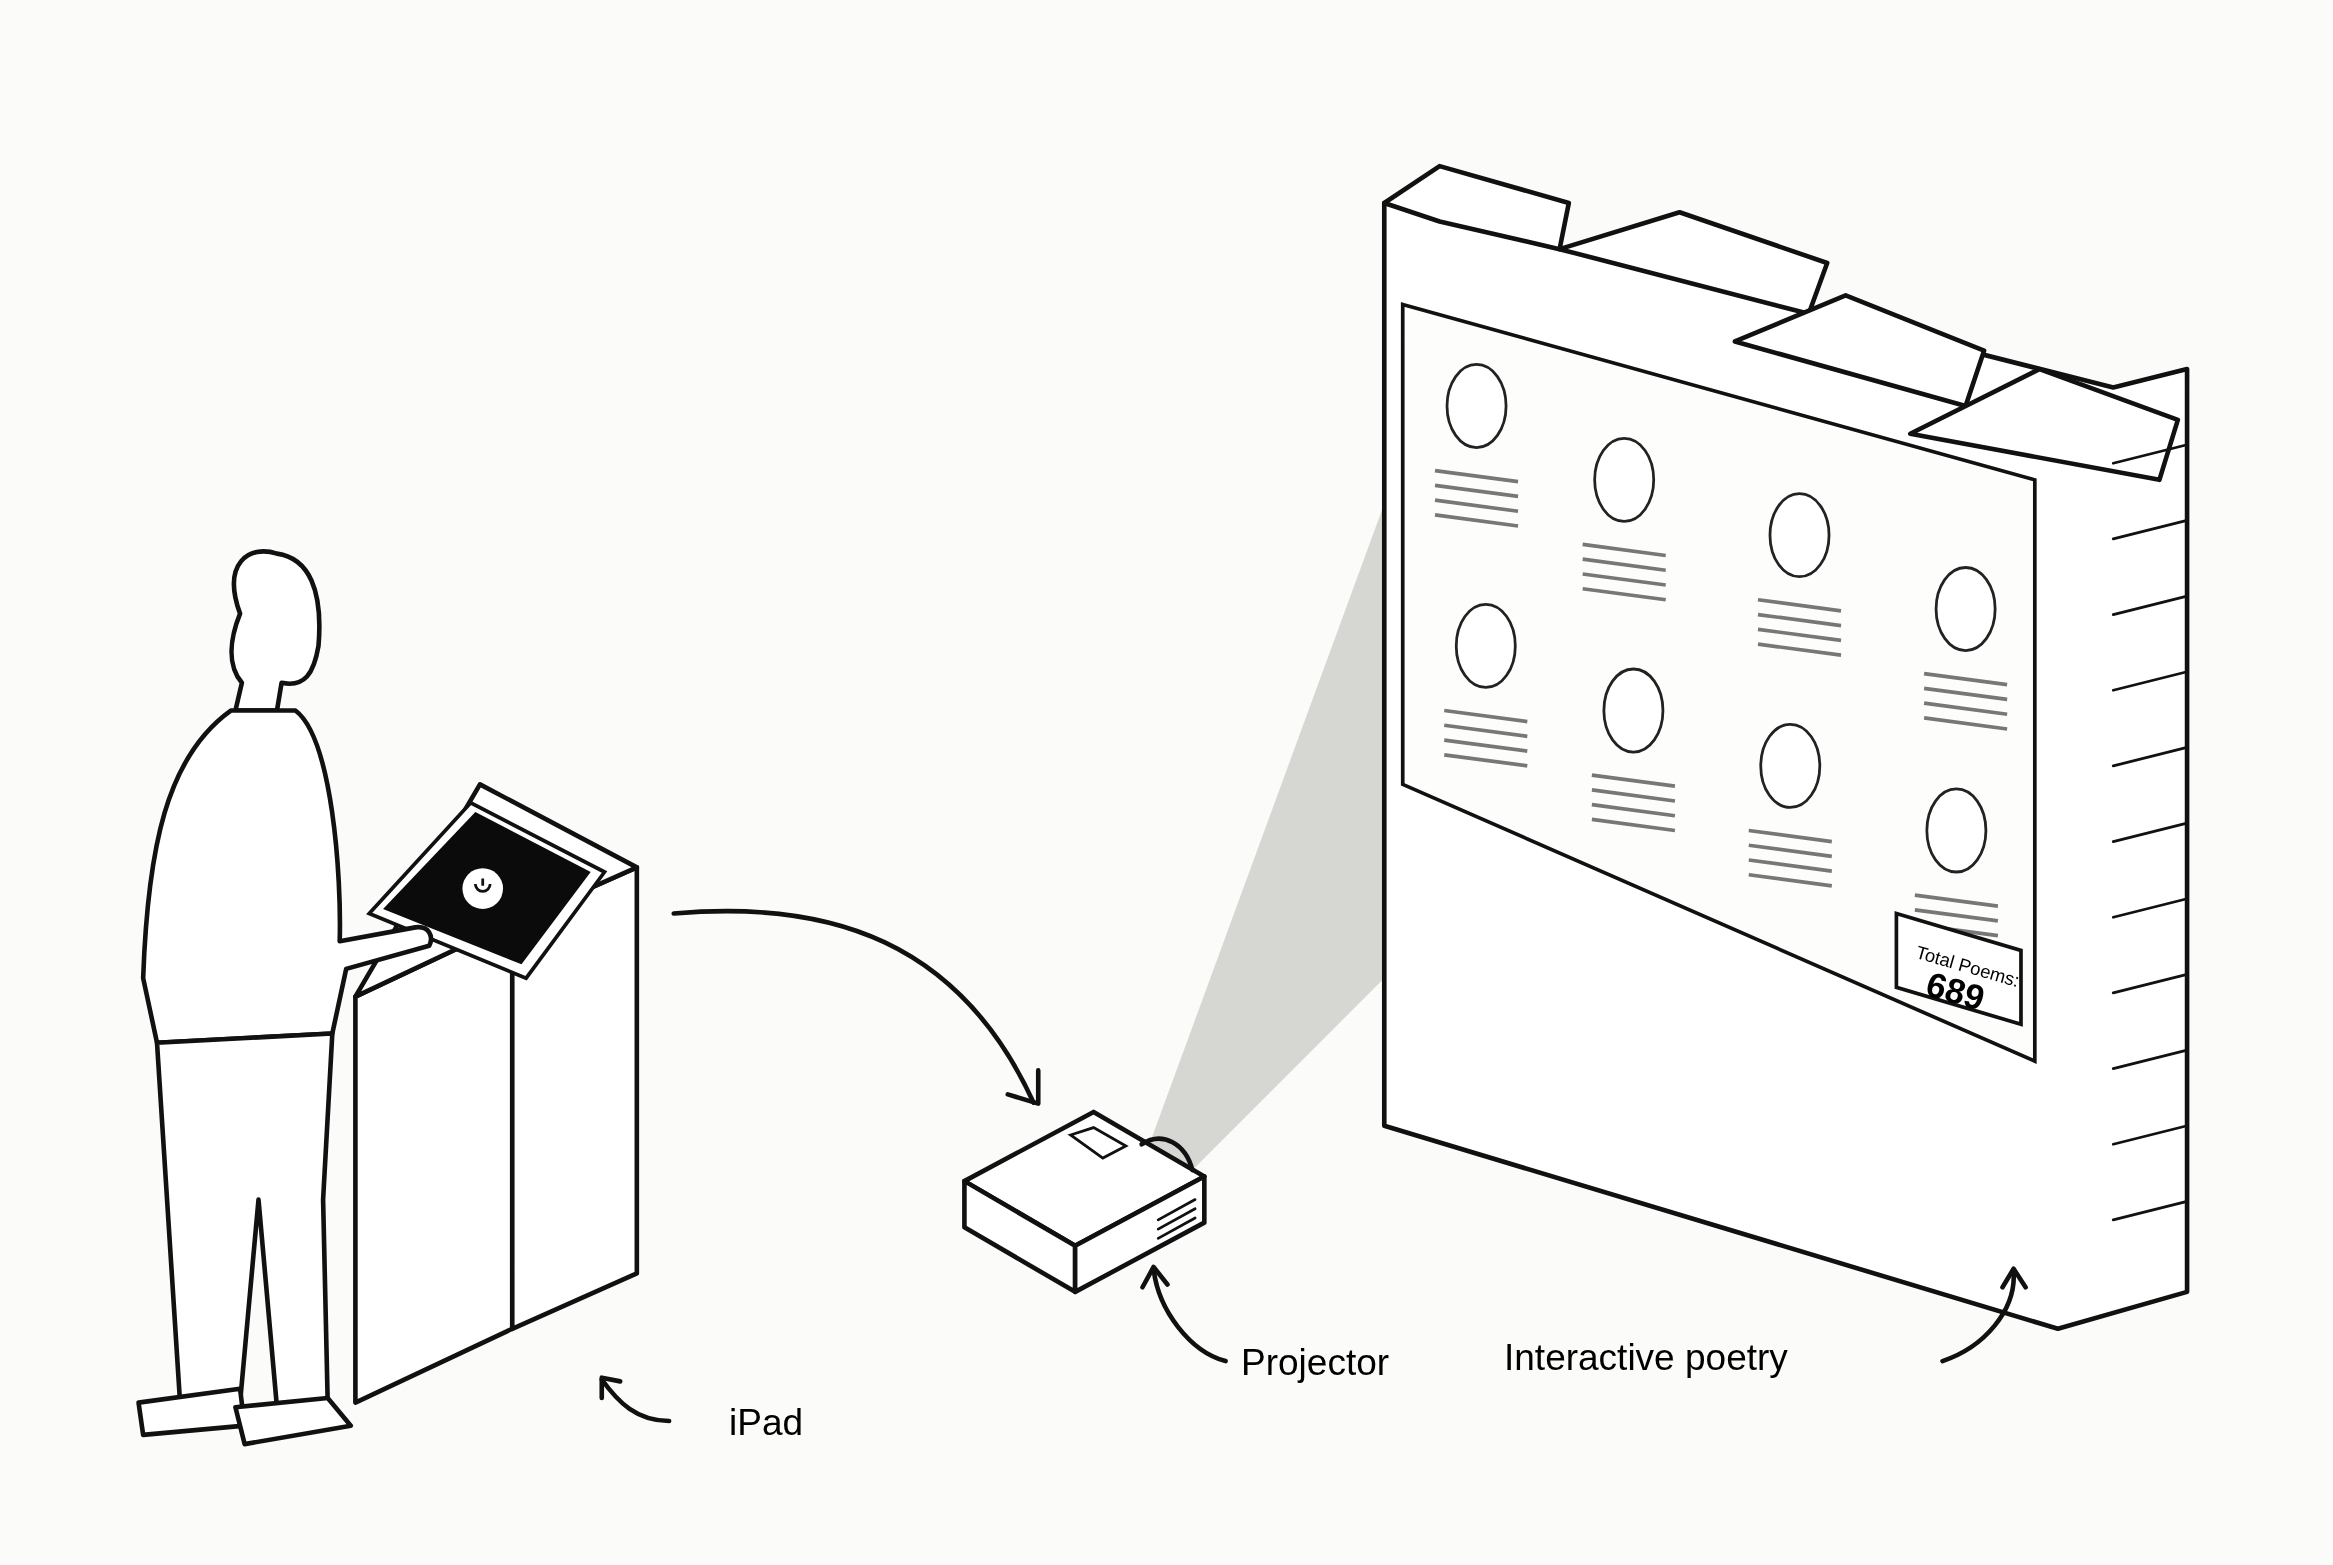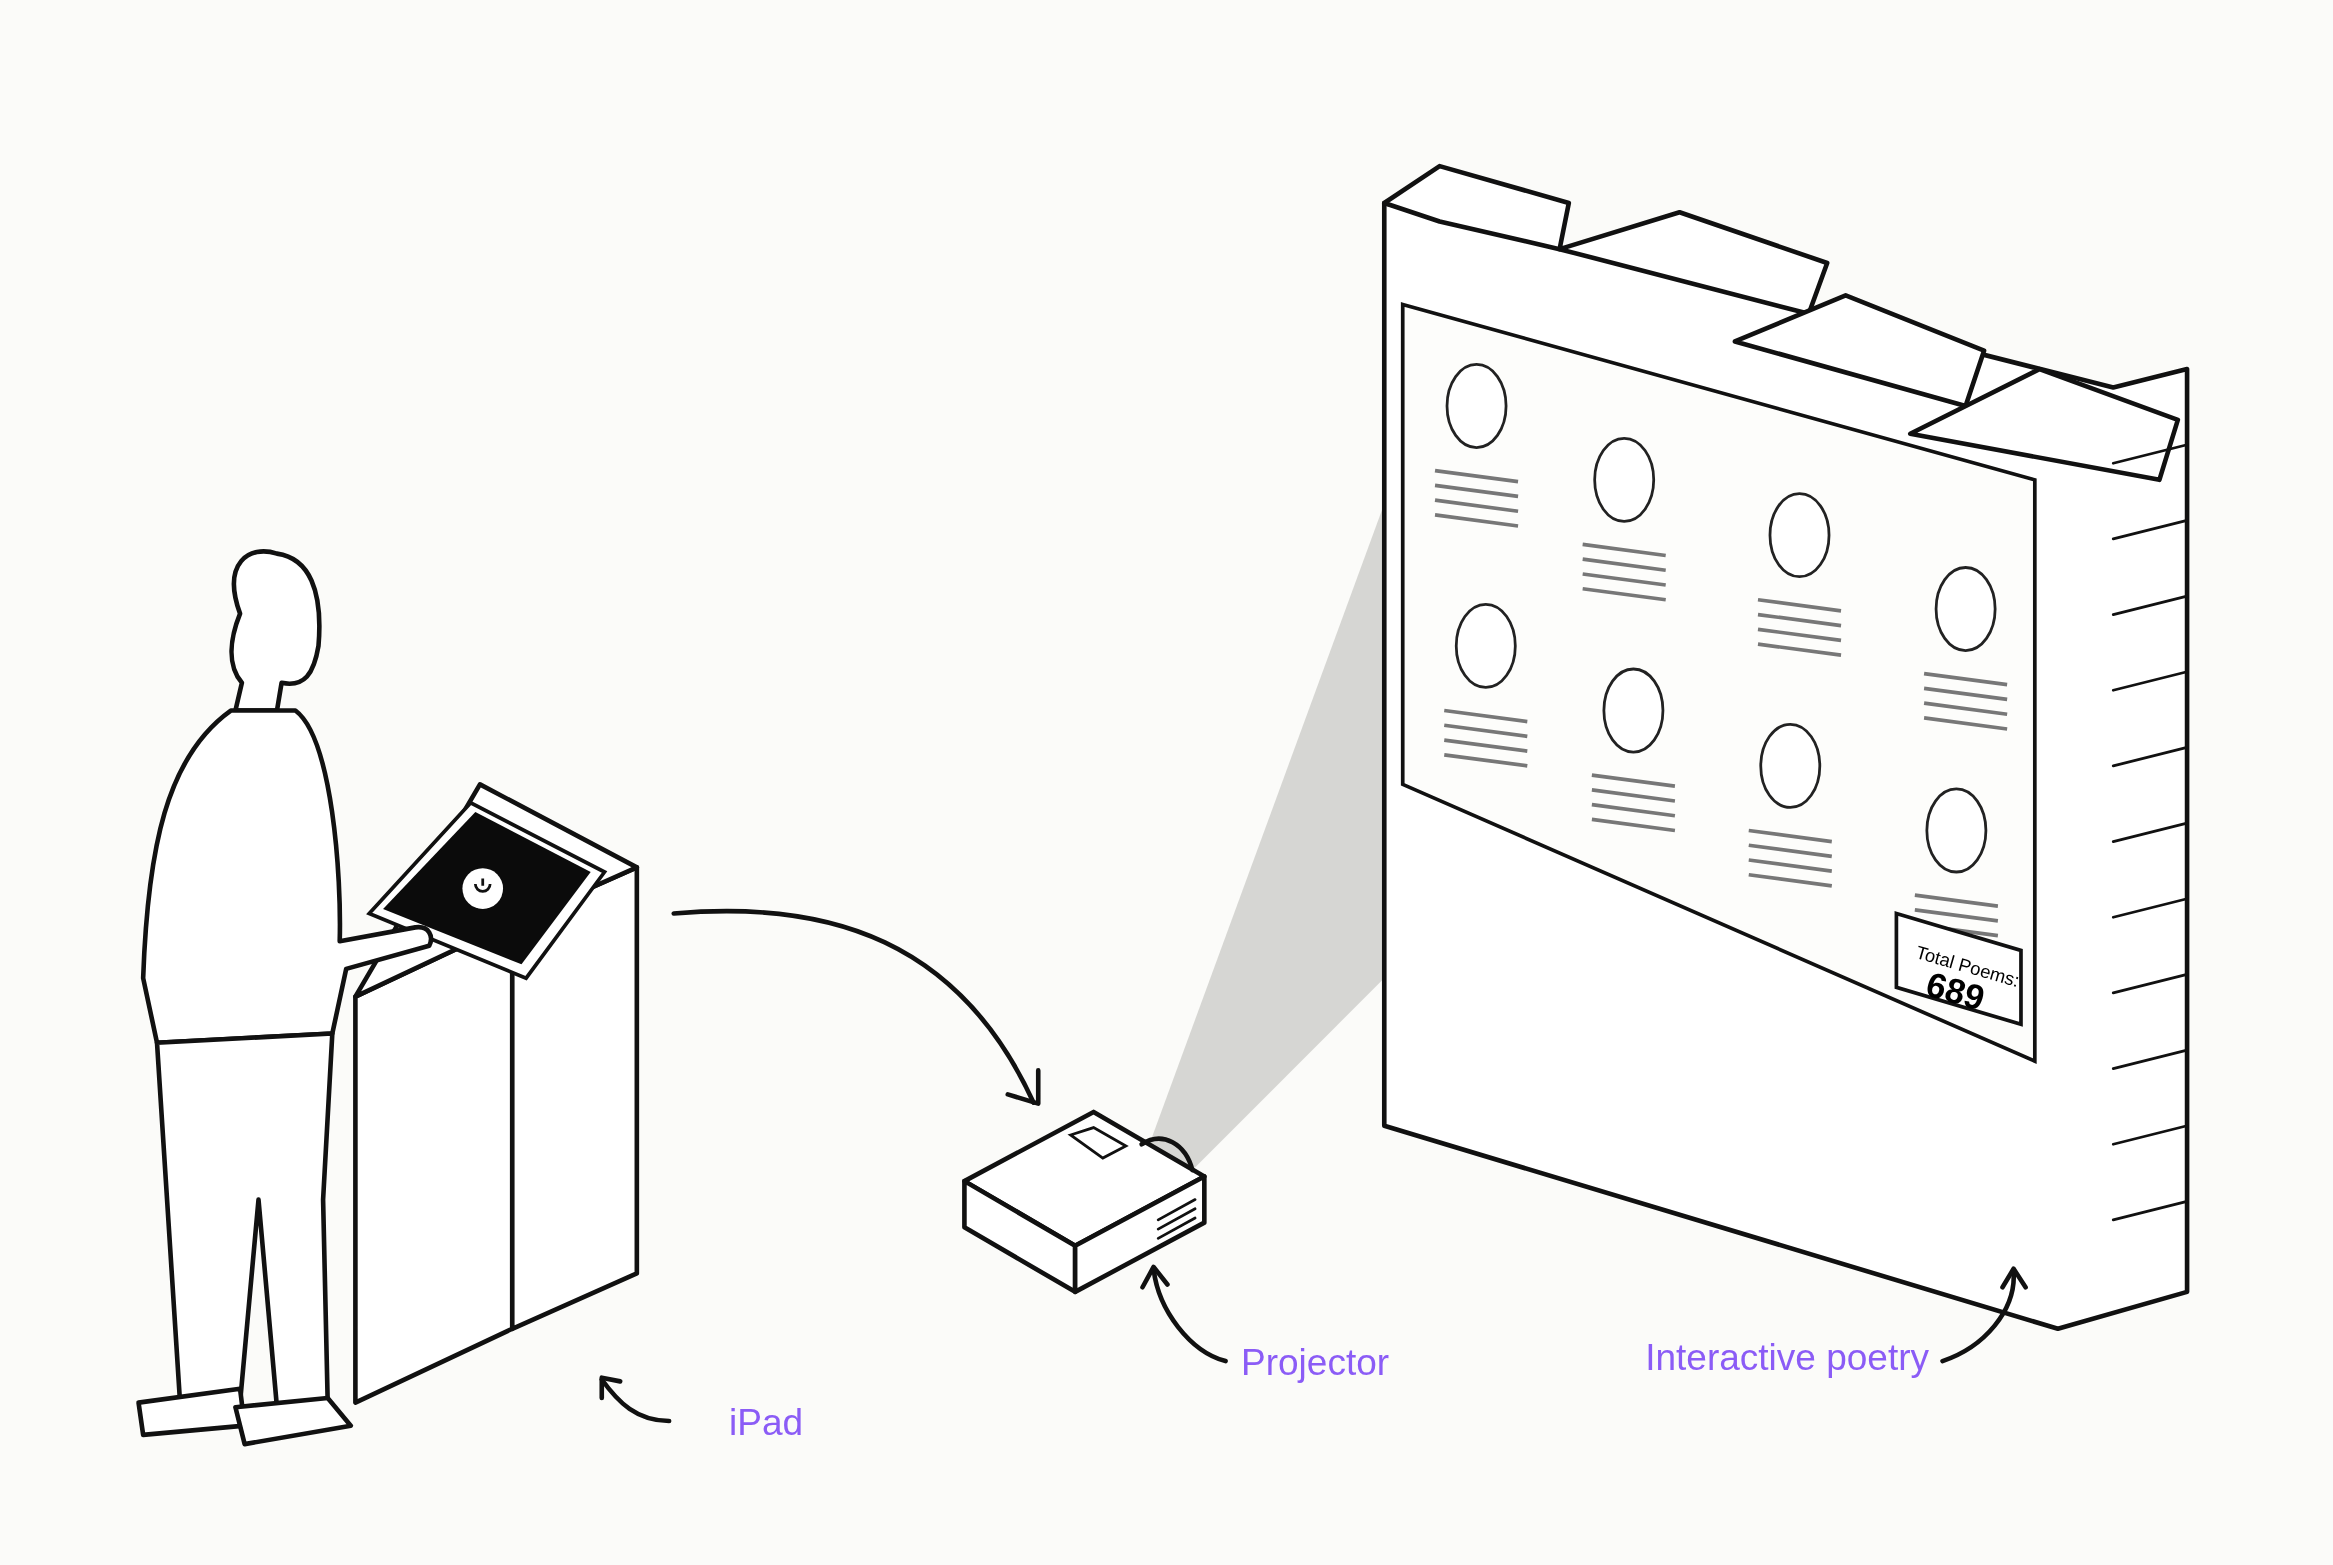--- a/index.html
+++ b/index.html
@@ -1,21 +1,21 @@
 <!DOCTYPE html>
 <html style="font-size:14.8px"><head>
 <meta charset="utf-8">
 <style>
   html,body{margin:0;padding:0;background:#fbfbf9;}
   body{width:2333px;height:1565px;position:relative;overflow:hidden;font-family:"Liberation Sans",sans-serif;}
   svg{position:absolute;left:0;top:0;}
-  .label{position:absolute;font-family:"Liberation Sans",sans-serif;color:#8b5cf6;font-size:37px;line-height:1.2;}
+  .label{position:absolute;font-family:"Liberation Sans",sans-serif;color:#000000;font-size:37px;line-height:1.2;}
   .lbl-ipad{left:687px;top:1401px;margin-left:42px;}
   .lbl-proj{left:1241px;top:1341px;}
-  .lbl-wall{left:1504px;top:1336px;text-align:right;width:425px;}
+  .lbl-wall{left:1504px;top:1336px;text-align:left;width:425px;}
   .ln{fill:none;stroke:#111;stroke-width:5;stroke-linejoin:round;stroke-linecap:round;}
   .thin{fill:none;stroke:#111;stroke-width:3;stroke-linecap:round;}
   .wht{fill:#fff;stroke:#111;stroke-width:5;stroke-linejoin:round;}
 </style>
 </head>
 <body>
 
 <svg width="2333" height="1565" viewBox="0 0 2528 1696">
 
   <polygon points="1240,1255 1515,505 1515,1045 1290,1270" fill="#c9c9c6" opacity="0.75"></polygon>

